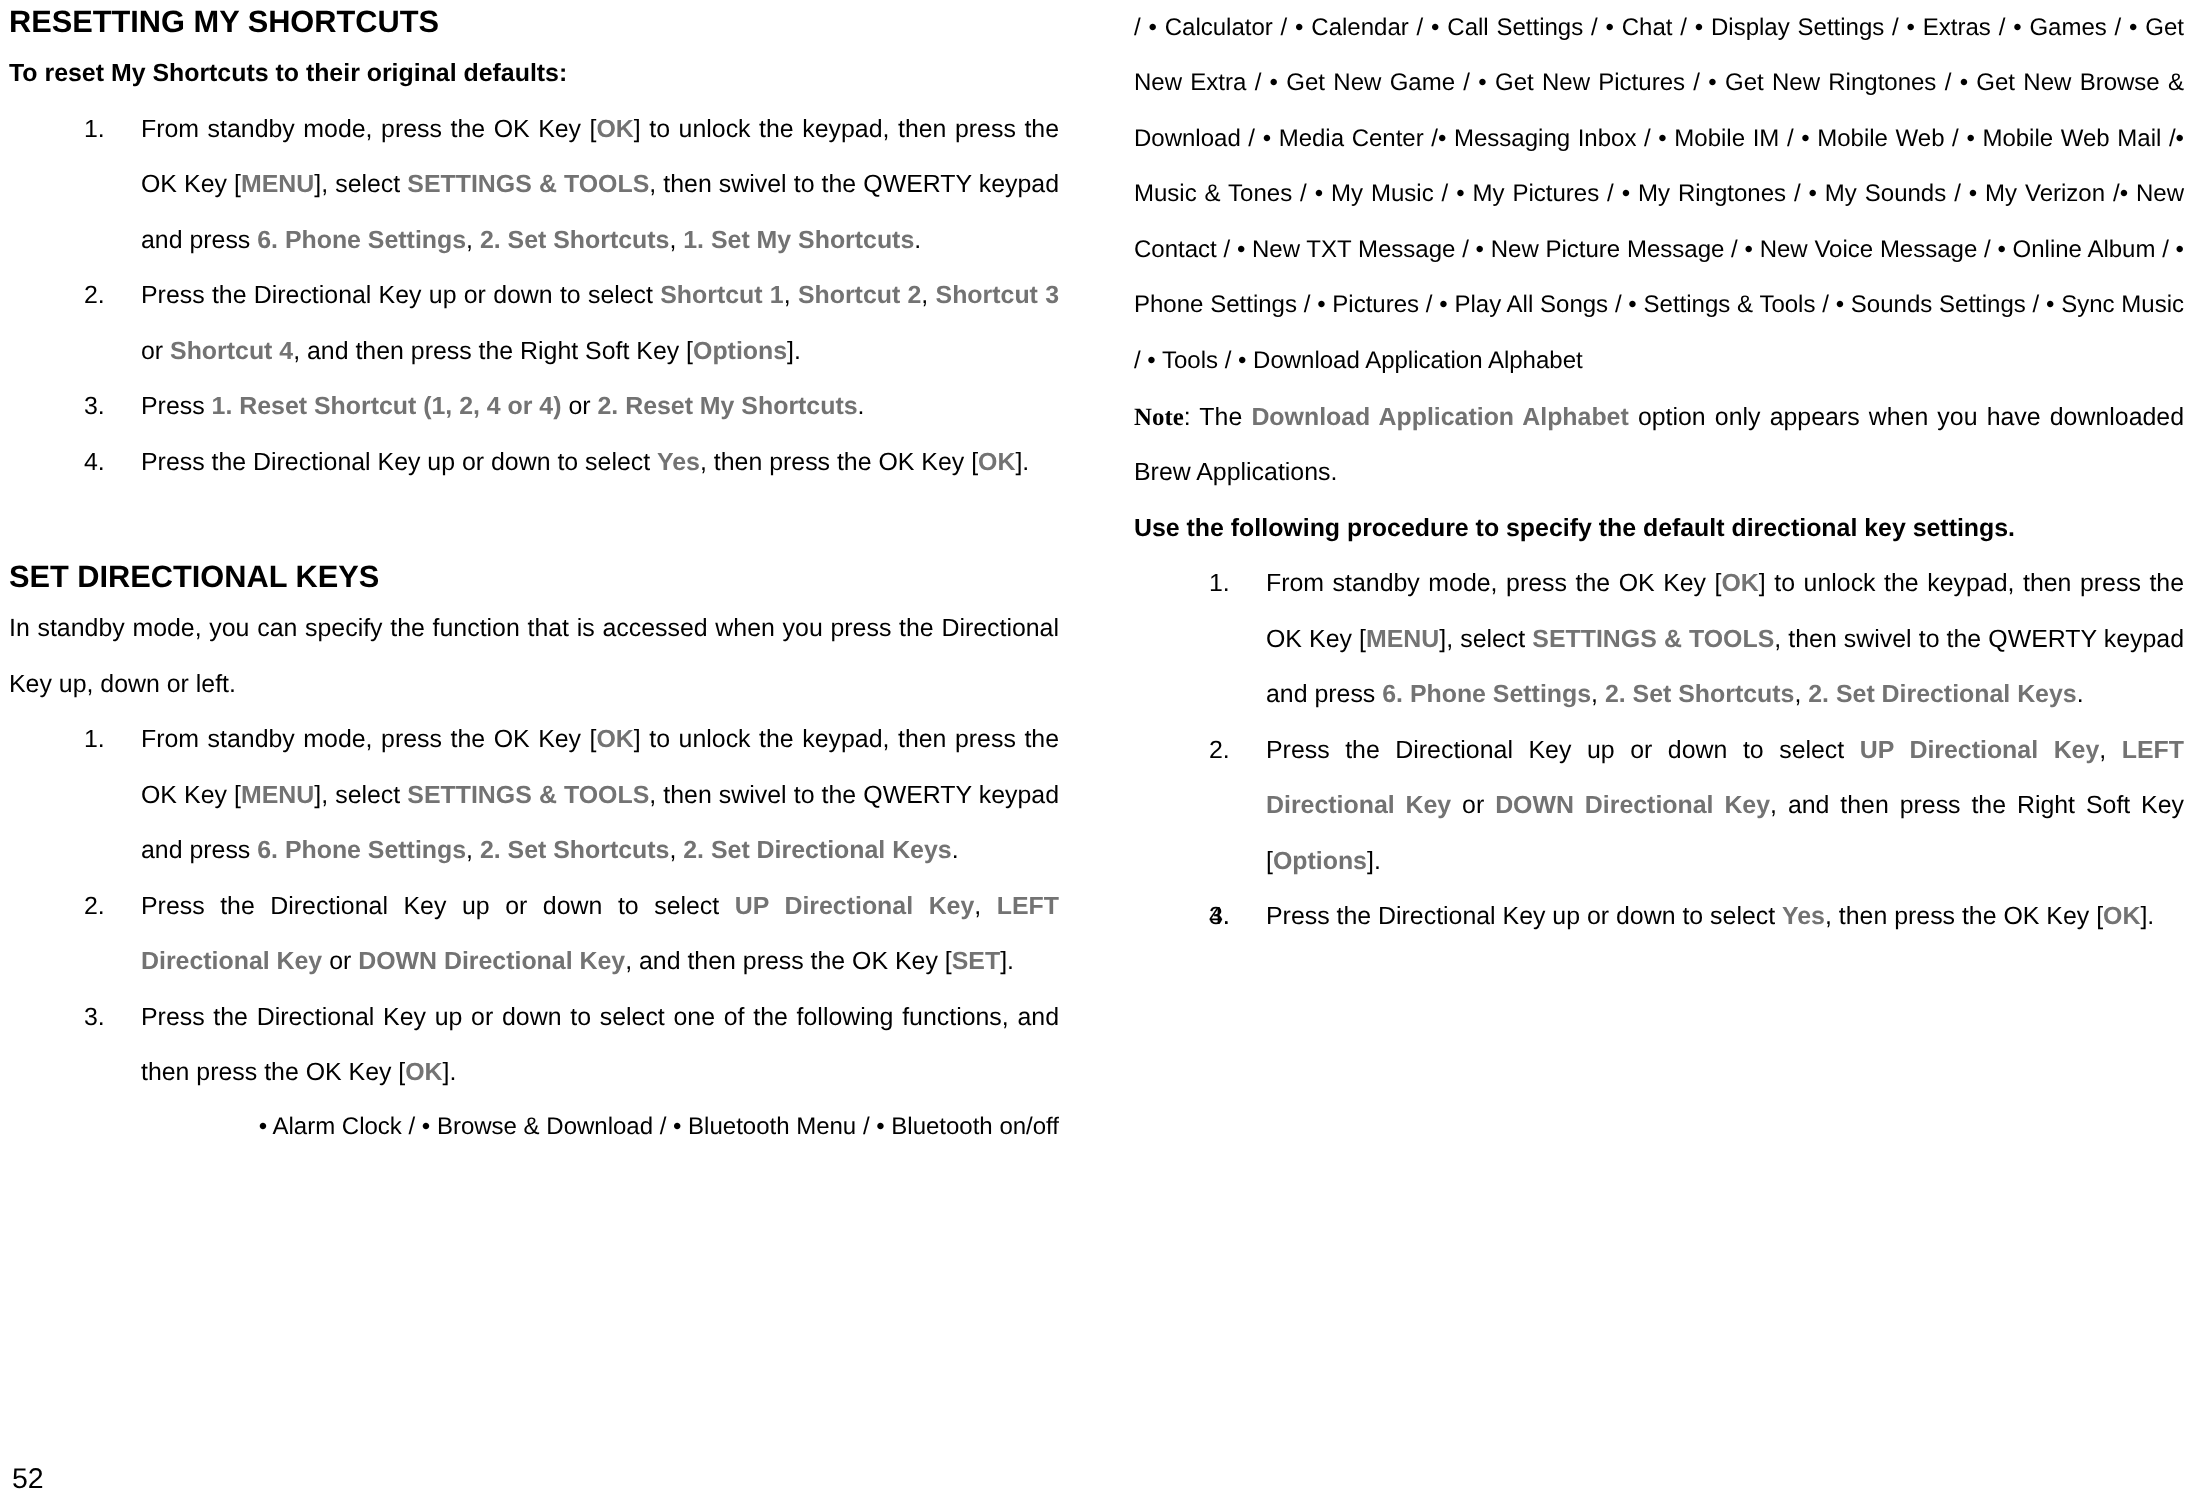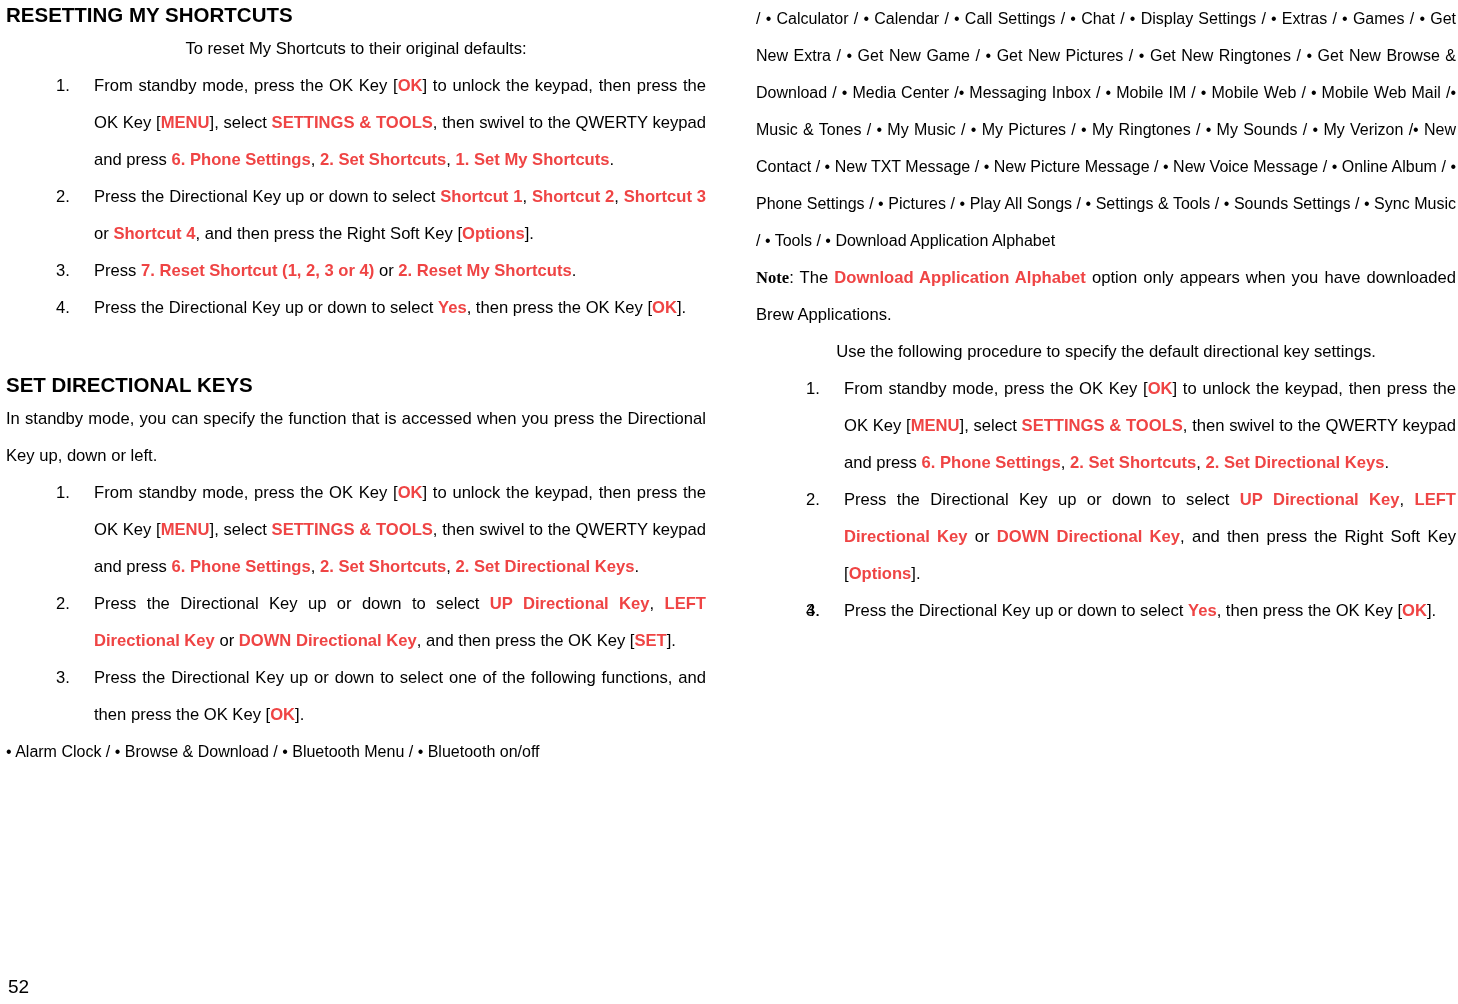--- a/index.html
+++ b/index.html
@@ -39,21 +39,21 @@
     white-space: nowrap;
   }
   p.body {
     font-size: 16.6px;
     line-height: 37px;
     margin: 0;
     padding: 0;
     text-align: justify;
     text-justify: inter-word;
   }
-  p.body.nojust { text-align: center; }
+  p.body.nojust { text-align: left; font-weight: bold; }
 
   ol.steps {
     list-style: none;
     margin: 0;
     padding: 0;
   }
   ol.steps > li {
     position: relative;
     padding-left: 88px;
     font-size: 16.6px;
@@ -65,39 +65,39 @@
     position: absolute;
     left: 50px;
     top: 0;
     width: 30px;
     font-size: 16.6px;
     line-height: 37px;
     text-align: left;
   }
   ol.steps > li > .txt { display: block; }
 
-  .t { color: #ef4444; font-weight: bold; }
+  .t { color: #737373; font-weight: bold; }
   .gap-lg { height: 44px; }
 
   .pagenum {
     position: absolute;
     left: 8px;
     top: 978px;
     font-size: 19px;
     line-height: 18px;
   }
   .bullets {
     font-size: 16px;
     line-height: 37px;
     text-align: justify;
     text-justify: inter-word;
     margin: 0;
     padding: 0;
   }
-  .bullets.tail { text-align: left; }
+  .bullets.tail { text-align: right; }
 </style>
 </head>
 <body>
 
 <div class="page">
 
   <div class="col col-left">
 
     <h1 class="sec">RESETTING MY SHORTCUTS</h1>
 
@@ -107,21 +107,21 @@
         <li>
           <span class="num">1.</span>
           <span class="txt"><span>From standby mode, press the OK Key [</span><span class="t">OK</span><span>] to unlock the keypad, then press the OK Key [</span><span class="t">MENU</span><span>], select </span><span class="t">SETTINGS &amp; TOOLS</span><span>, then swivel to the QWERTY keypad and press </span><span class="t">6. Phone Settings</span><span>, </span><span class="t">2. Set Shortcuts</span><span>, </span><span class="t">1. Set My Shortcuts</span><span>.</span></span>
         </li>
         <li>
           <span class="num">2.</span>
           <span class="txt"><span>Press the Directional Key up or down to select </span><span class="t">Shortcut 1</span><span>, </span><span class="t">Shortcut 2</span><span>, </span><span class="t">Shortcut 3</span><span> or </span><span class="t">Shortcut 4</span><span>, and then press the Right Soft Key [</span><span class="t">Options</span><span>].</span></span>
         </li>
         <li>
           <span class="num">3.</span>
-          <span class="txt"><span>Press </span><span class="t">7. Reset Shortcut (1, 2, 3 or 4)</span><span> or </span><span class="t">2. Reset My Shortcuts</span><span>.</span></span>
+          <span class="txt"><span>Press </span><span class="t">1. Reset Shortcut (1, 2, 4 or 4)</span><span> or </span><span class="t">2. Reset My Shortcuts</span><span>.</span></span>
         </li>
         <li>
           <span class="num">4.</span>
           <span class="txt"><span>Press the Directional Key up or down to select </span><span class="t">Yes</span><span>, then press the OK Key [</span><span class="t">OK</span><span>].</span></span>
         </li>
       </ol>
 
     <div class="gap-lg"></div>
 
     <h1 class="sec">SET DIRECTIONAL KEYS</h1>

